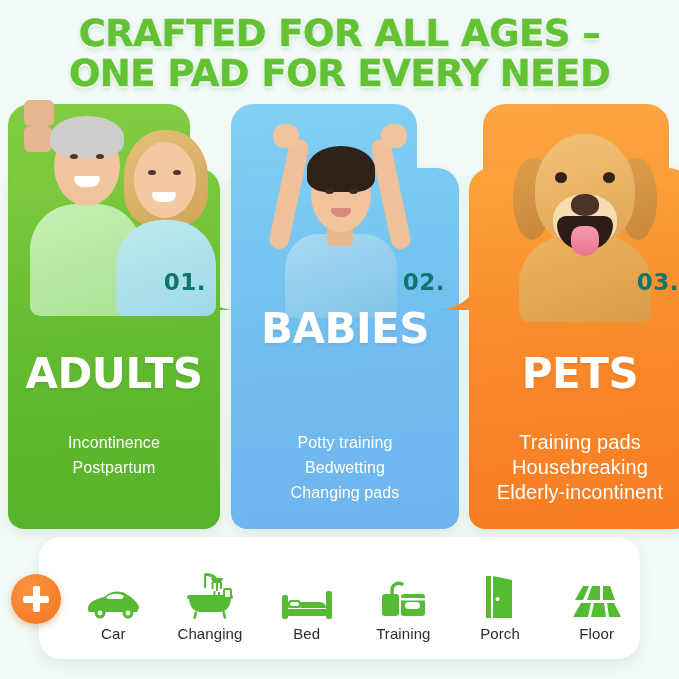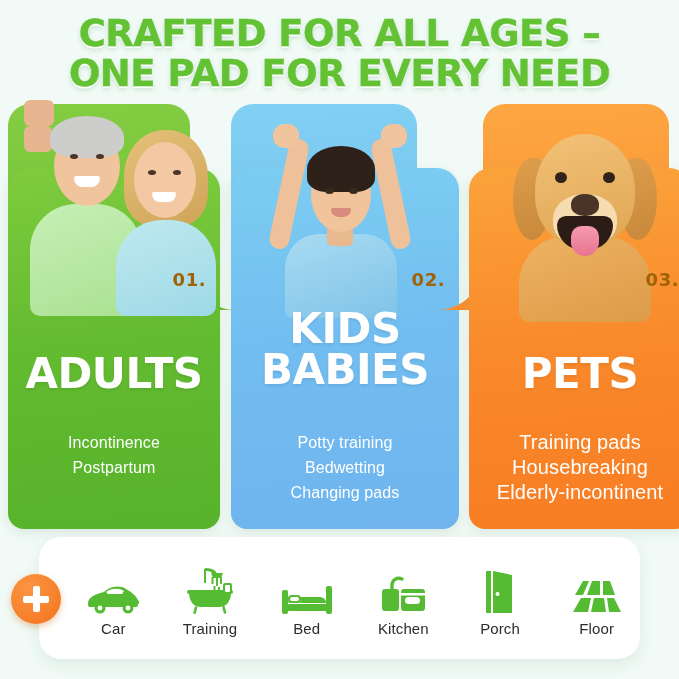--- a/index.html
+++ b/index.html
@@ -172,23 +172,23 @@
   .dg-mouth  { position:absolute; left: 60px;  top: 110px; width: 56px; height: 34px; background:#2b1d16; border-radius: 10px 10px 28px 28px; }
   .dg-tongue { position:absolute; left: 74px;  top: 120px; width: 28px; height: 30px; background: linear-gradient(180deg,#f59ab0,#e8748f); border-radius: 12px 12px 16px 16px; }
 
   
   .card-number {
     position: absolute;
     right: 14px;
     top: 165px;
     z-index: 12;
     font-family: "DejaVu Sans", sans-serif;
-    font-size: 18px;
+    font-size: 23px;
     font-weight: 900;
-    color: #a16207;
+    color: #0f766e;
     letter-spacing: 0.5px;
   }
   .card-3 .card-number { right: 12px; }
 
   .card-title {
     position: absolute;
     left: 0;
     width: 100%;
     z-index: 12;
     text-align: center;
@@ -256,21 +256,21 @@
   .plus-badge .bar-h { left: 12px; top: 22px; width: 26px; height: 7px; }
   .plus-badge .bar-v { left: 21.5px; top: 12px; width: 7px; height: 26px; }
 
   .icon-row {
     position: absolute;
     left: 75px;
     top: 560px;
     width: 560px;
     height: 82px;
     display: flex;
-    align-items: center;
+    align-items: flex-end;
     z-index: 25;
     gap: 20px;
   }
   .icon-cell {
     flex: 1 1 0;
     display: flex;
     flex-direction: column;
     align-items: center;
   }
   .icon-art {
@@ -345,21 +345,20 @@
         <div class="by-neck"></div>
         <div class="by-head"></div>
         <div class="by-hair"></div>
         <div class="by-eye-l"></div>
         <div class="by-eye-r"></div>
         <div class="by-smile"></div>
       </div>
 
       <div class="card-number">02.</div>
       <div class="card-title">
-        <div>KIDS</div>
         <div>BABIES</div>
       </div>
       <ul class="card-list">
         <li>Potty training</li>
         <li>Bedwetting</li>
         <li>Changing pads</li>
       </ul>
     </div>
 
     <div class="card-slot slot-3 card-3">
@@ -429,21 +428,21 @@
           <rect x="35" y="22" width="2" height="6" fill="#55bb33"></rect>
           <rect x="21" y="4" width="2" height="14" fill="#55bb33"></rect>
           <path d="M6 27 L48 27 C48 38 42 42 36 42 L18 42 C12 42 6 38 6 27 Z" fill="#55bb33"></path>
           <rect x="4" y="25" width="46" height="4" rx="2" fill="#55bb33"></rect>
           <rect x="40" y="18" width="9" height="10" rx="2" fill="#55bb33"></rect>
           <rect x="42" y="20" width="5" height="7" rx="1" fill="#ffffff"></rect>
           <rect x="11" y="41" width="2.6" height="8" rx="1.3" fill="#55bb33" transform="rotate(14 12 45)"></rect>
           <rect x="40" y="41" width="2.6" height="8" rx="1.3" fill="#55bb33" transform="rotate(-14 41 45)"></rect>
         </svg>
       </div>
-      <div class="icon-label">Training</div>
+      <div class="icon-label">Changing</div>
     </div>
 
     <div class="icon-cell">
       <div class="icon-art">
         <svg width="56" height="32" viewBox="0 0 56 32">
           <rect x="3" y="7" width="6" height="24" rx="2" fill="#55bb33"></rect>
           <rect x="47" y="3" width="6" height="28" rx="2" fill="#55bb33"></rect>
           <rect x="8" y="21" width="41" height="7" rx="2" fill="#55bb33"></rect>
           <path d="M9 14 L40 14 C44 14 47 16 47 20 L9 20 Z" fill="#55bb33"></path>
           <rect x="9" y="13" width="13" height="7" rx="3" fill="#ffffff" opacity="0.95"></rect>
@@ -457,21 +456,21 @@
     <div class="icon-cell">
       <div class="icon-art">
         <svg width="50" height="40" viewBox="0 0 50 40">
           <path d="M14 14 L14 10 C14 5 19 2 24 4" stroke="#55bb33" stroke-width="3.4" fill="none" stroke-linecap="round"></path>
           <rect x="4" y="14" width="17" height="22" rx="3" fill="#55bb33"></rect>
           <rect x="23" y="14" width="24" height="22" rx="3" fill="#55bb33"></rect>
           <rect x="27" y="22" width="15" height="7" rx="3.5" fill="#ffffff"></rect>
           <rect x="23" y="18" width="24" height="2.5" fill="#ffffff"></rect>
         </svg>
       </div>
-      <div class="icon-label">Kitchen</div>
+      <div class="icon-label">Training</div>
     </div>
 
     <div class="icon-cell">
       <div class="icon-art">
         <svg width="40" height="46" viewBox="0 0 40 46">
           <rect x="6" y="2" width="5" height="42" fill="#55bb33"></rect>
           <path d="M13 2 L32 6 L32 44 L13 44 Z" fill="#55bb33"></path>
           <circle cx="17.5" cy="25" r="2" fill="#ffffff"></circle>
         </svg>
       </div>

